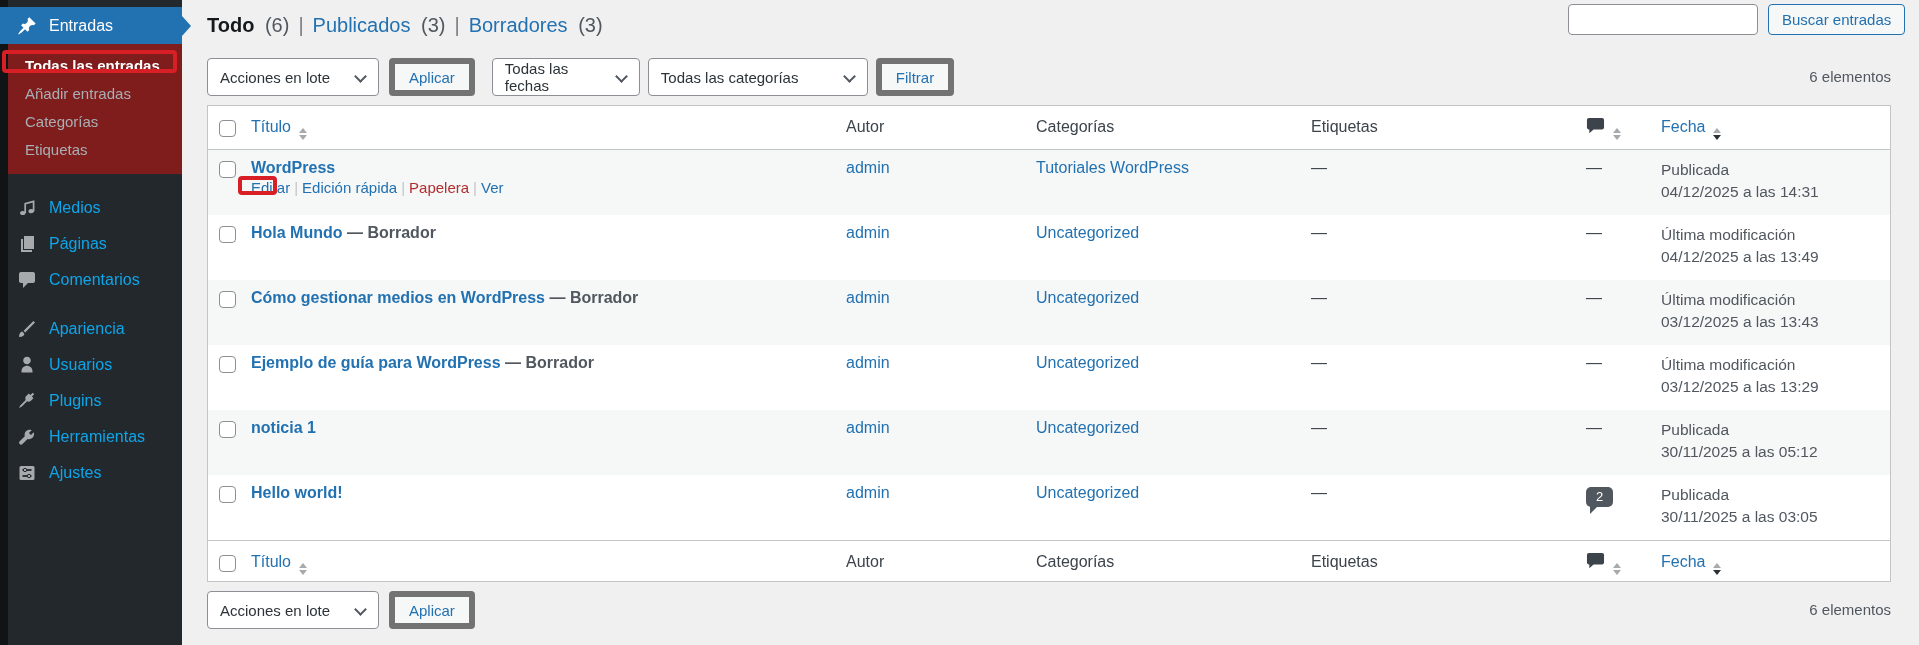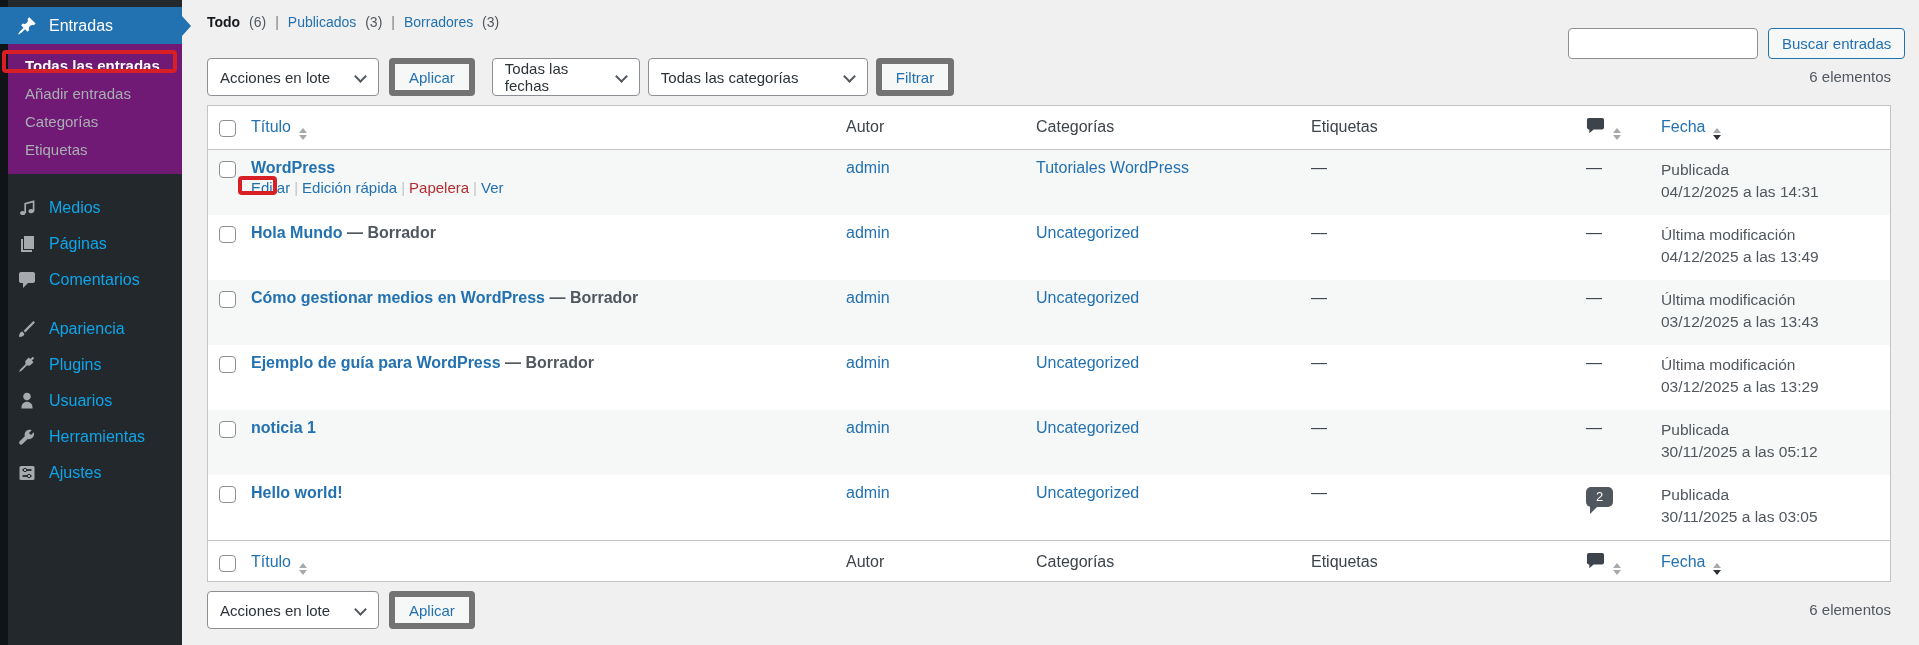--- a/index.html
+++ b/index.html
@@ -17,21 +17,21 @@
   .menu-item-active {
     position:relative; margin-top:7px; height:37px; background:#2271b1;
     display:flex; align-items:center; padding-left:17px; gap:12px;
     color:#fff; font-size:16px;
   }
   .menu-item-active .icon { width:20px; height:20px; color:#fff; }
   .menu-arrow {
     position:absolute; left:182px; top:16px; width:0; height:0; z-index:5;
     border-top:10px solid transparent; border-bottom:10px solid transparent; border-left:9px solid #2271b1;
   }
-  .submenu { background:#701a75; padding:8px 0 10px 0; }
+  .submenu { background:#7f1d1d; padding:8px 0 10px 0; }
   .submenu a {
     display:block; height:28px; line-height:28px; padding-left:25px;
     font-size:15px; color:#a9aeb3;
   }
   .submenu a.current { color:#fff; font-weight:bold; }
   .main-menu { margin-top:16px; }
   .menu-item {
     height:36px; display:flex; align-items:center; padding-left:17px; gap:12px;
     font-size:16px; color:#0ea5e9; cursor:pointer;
   }
@@ -40,29 +40,29 @@
   .menu-item.sep-before { margin-top:13px; }
   .menu-item.gap-before { margin-top:9px; }
   .menu-item.muted { color:#a7aaad; margin-top:10px; }
 
   
   .anno { position:absolute; border:4px solid #d81f26; border-radius:4px; z-index:30; pointer-events:none; }
   .anno-sidebar { left:2px; top:50px; width:175px; height:23px; border-width:4.5px; }
   .anno-editar  { left:238px; top:176px; width:39px; height:19px; }
 
   
-  .tabs { position:absolute; left:207px; top:14px; list-style:none; display:flex; font-size:14px; }
+  .tabs { position:absolute; left:207px; top:14px; list-style:none; display:flex; font-size:20px; }
   .tabs li { display:flex; align-items:center; }
   .tabs li + li::before { content:"|"; color:#787c82; margin:0 9px; }
   .tabs a { color:#2271b1; }
   .tabs a.current { color:#16191c; font-weight:bold; }
   .tabs .count { color:#50575e; margin-left:5px; font-weight:normal; }
 
   
-  .search-box { position:absolute; left:1568px; top:28px; display:flex; z-index:3; }
+  .search-box { position:absolute; left:1568px; top:4px; display:flex; z-index:3; }
   .search-input { width:190px; height:31px; border:1px solid #8c8f94; border-radius:4px; background:#fff; padding:0 8px; font-size:15px; font-family:inherit; }
   .search-btn { margin-left:10px; height:31px; padding:0 13px; background:#f6f7f7; border:1px solid #2271b1; border-radius:4px; color:#2271b1; font-size:15px; font-family:inherit; cursor:pointer; }
 
   
   .filter-bar { position:absolute; left:207px; top:58px; display:flex; align-items:center; }
   .bottom-bar { position:absolute; left:207px; top:591px; display:flex; align-items:center; }
   .select {
     position:relative; height:38px; background:#fff; border:1px solid #8c8f94; border-radius:4px;
     display:flex; align-items:center; padding:0 30px 0 12px; font-size:15px; color:#2c3338; cursor:pointer;
   }
@@ -162,32 +162,32 @@
     <span class="icon">
           <svg viewBox="0 0 20 20">
             <path fill="currentColor" d="M2 18c3.2-.1 5-1.2 5.4-3.3l-2.1-2.1C3.2 13 2.1 14.8 2 18zM6.6 11.8l1.6 1.6L18 3.6 16.4 2 6.6 11.8z"></path>
           </svg>
         </span>
     <span class="label">Apariencia</span>
   </div>
       <div class="menu-item">
     <span class="icon">
           <svg viewBox="0 0 20 20">
+            <path fill="currentColor" d="M10 9.2c2.1 0 3.8-1.7 3.8-3.7S12.1 1.8 10 1.8 6.2 3.4 6.2 5.5 7.9 9.2 10 9.2zm0 1.6c-3 0-5.5 2.4-5.5 5.4v1.4h11v-1.4c0-3-2.5-5.4-5.5-5.4z"></path>
+          </svg>
+        </span>
+    <span class="label">Usuarios</span>
+  </div>
+      <div class="menu-item">
+    <span class="icon">
+          <svg viewBox="0 0 20 20">
             <path fill="currentColor" d="M13.4 4.1l2.3-2.3 1.5 1.5-2.3 2.3 1.6 1.6-2.6 2.6c-1 1-2.6 1.2-3.8.5l-4.5 4.5c-.9.9-3 2.4-3.4 2-.4-.4 1.1-2.5 2-3.4l4.5-4.5c-.7-1.2-.5-2.8.5-3.8l2.6-2.6 1.6 1.6z"></path>
           </svg>
         </span>
     <span class="label">Plugins</span>
-  </div>
-      <div class="menu-item">
-    <span class="icon">
-          <svg viewBox="0 0 20 20">
-            <path fill="currentColor" d="M10 9.2c2.1 0 3.8-1.7 3.8-3.7S12.1 1.8 10 1.8 6.2 3.4 6.2 5.5 7.9 9.2 10 9.2zm0 1.6c-3 0-5.5 2.4-5.5 5.4v1.4h11v-1.4c0-3-2.5-5.4-5.5-5.4z"></path>
-          </svg>
-        </span>
-    <span class="label">Usuarios</span>
   </div>
       <div class="menu-item">
     <span class="icon">
           <svg viewBox="0 0 20 20">
             <path fill="currentColor" d="M16.8 5.3L14 8.1 11.9 6l2.8-2.8c-1.9-.8-4.2-.4-5.7 1.1C7.7 5.6 7.3 7.5 7.8 9.2l-5.1 5.1c-.8.8-.8 2 0 2.8.8.8 2 .8 2.8 0l5.1-5.1c1.7.5 3.6.1 4.9-1.2 1.5-1.5 1.9-3.8 1.3-5.5z"></path>
           </svg>
         </span>
     <span class="label">Herramientas</span>
   </div>
       <div class="menu-item">

